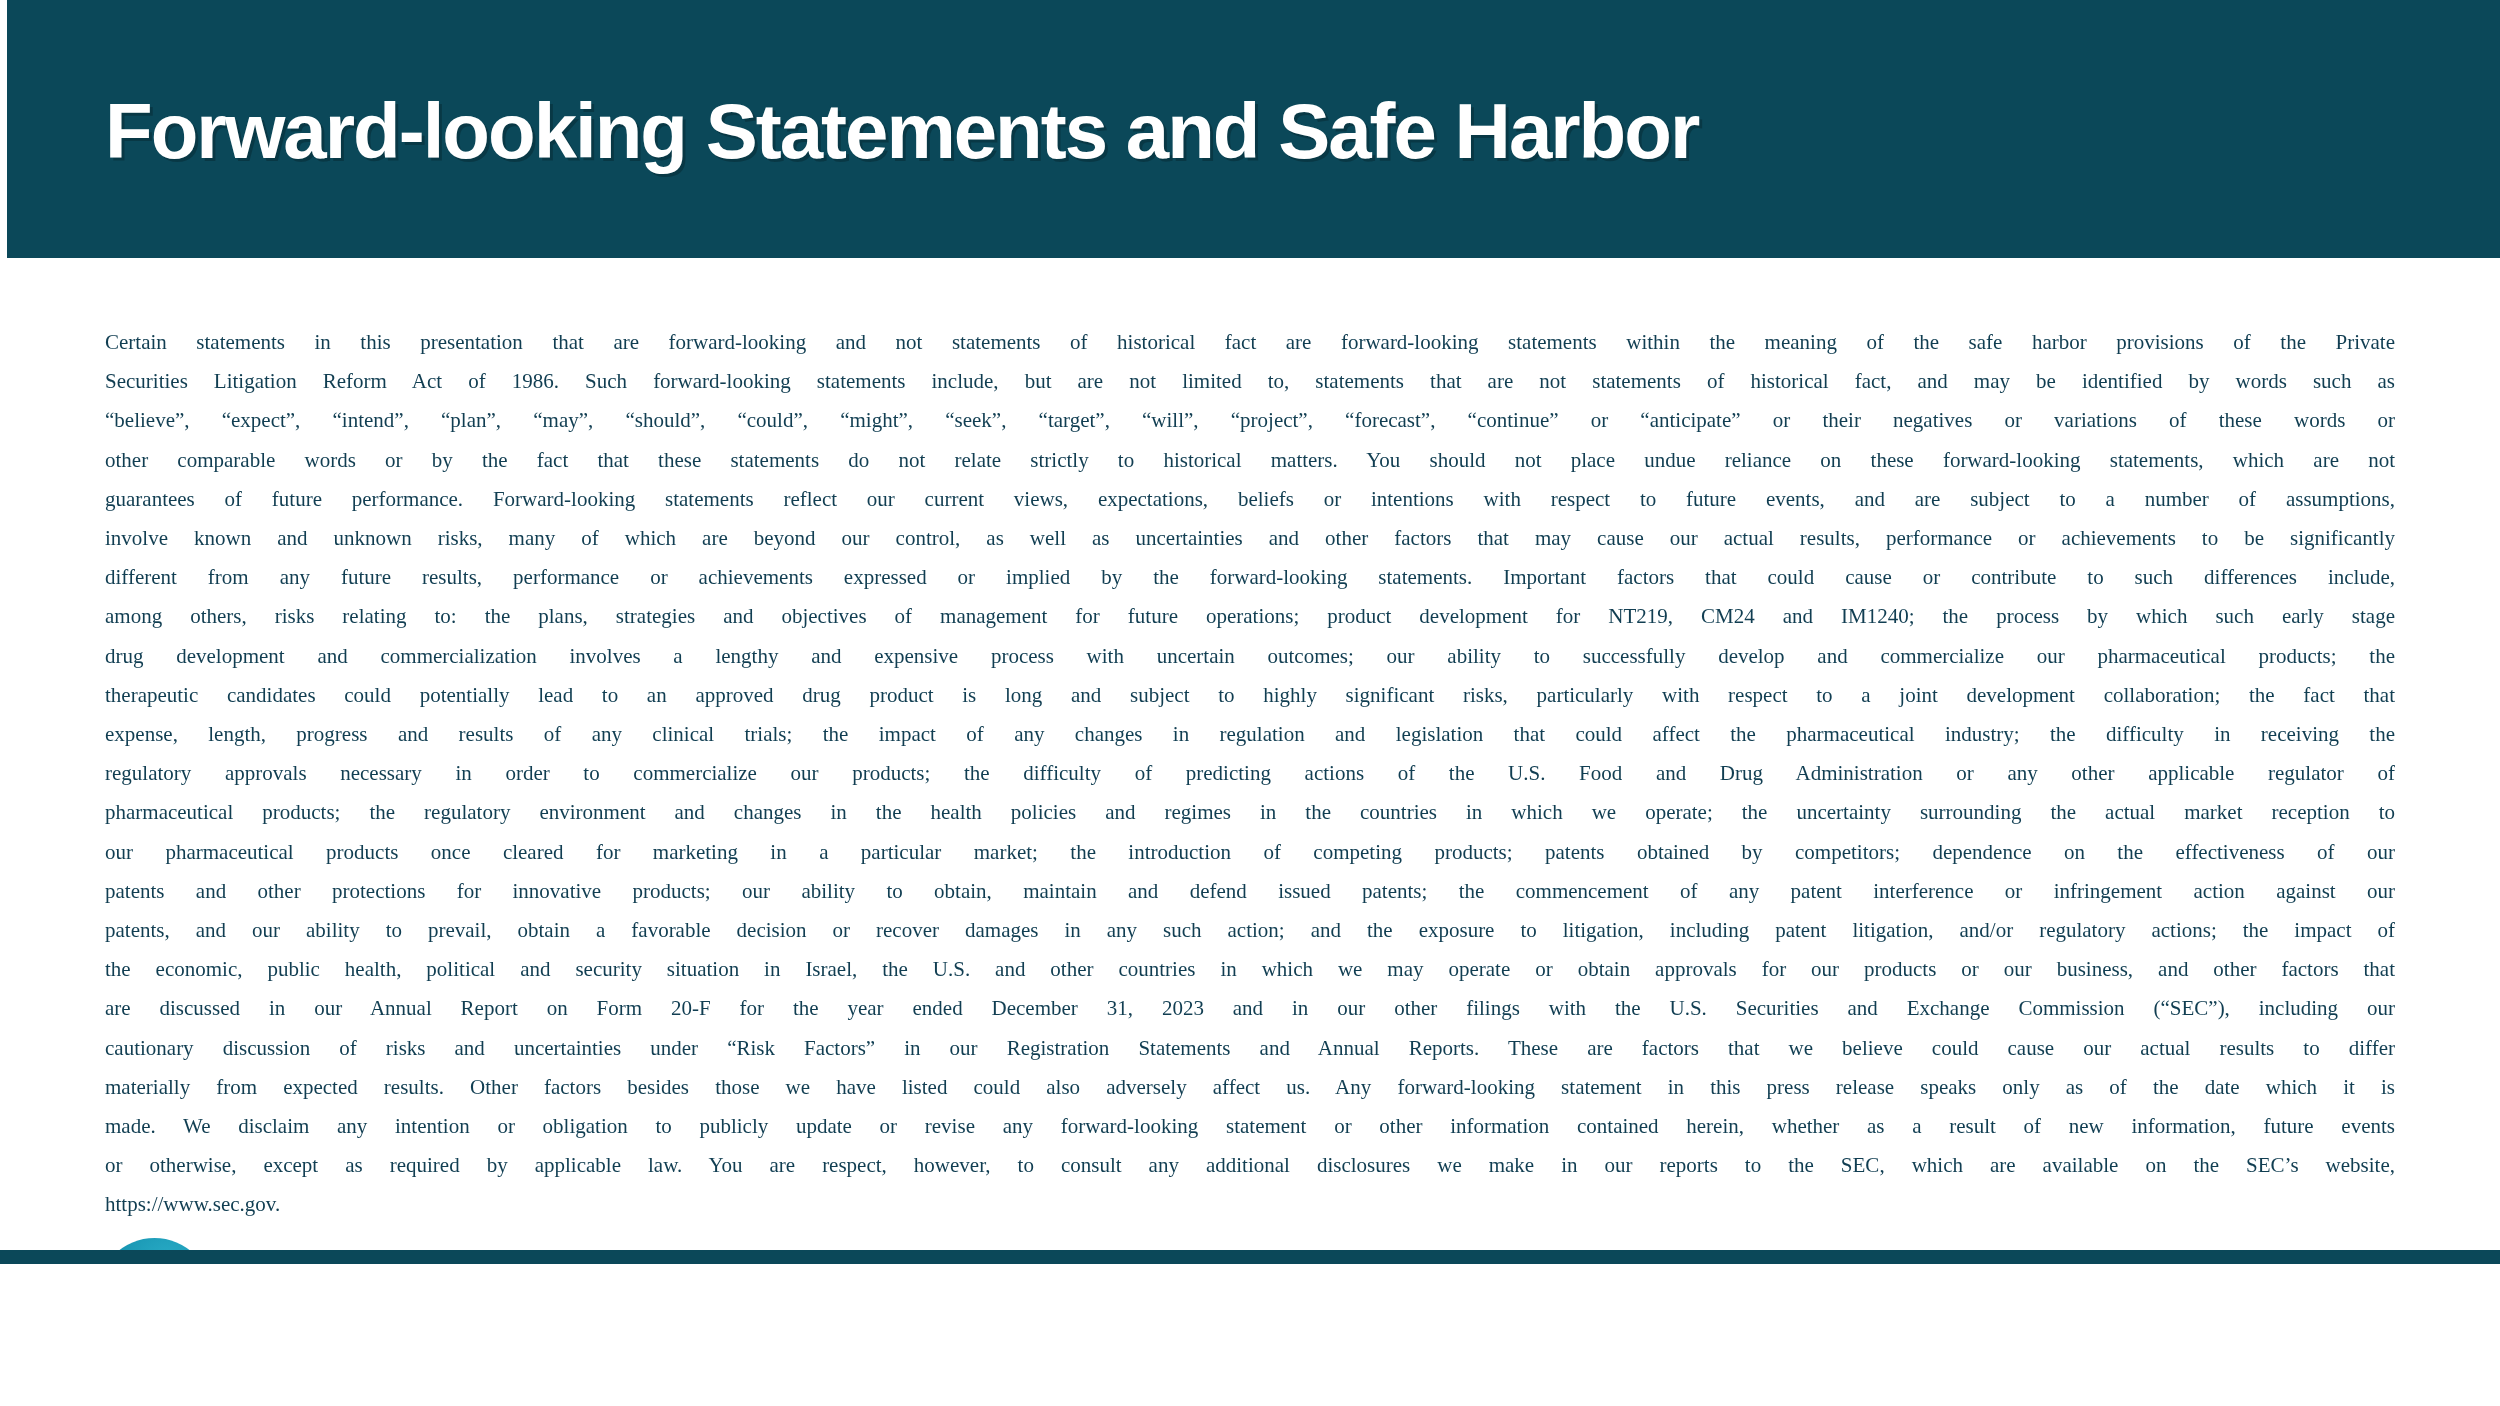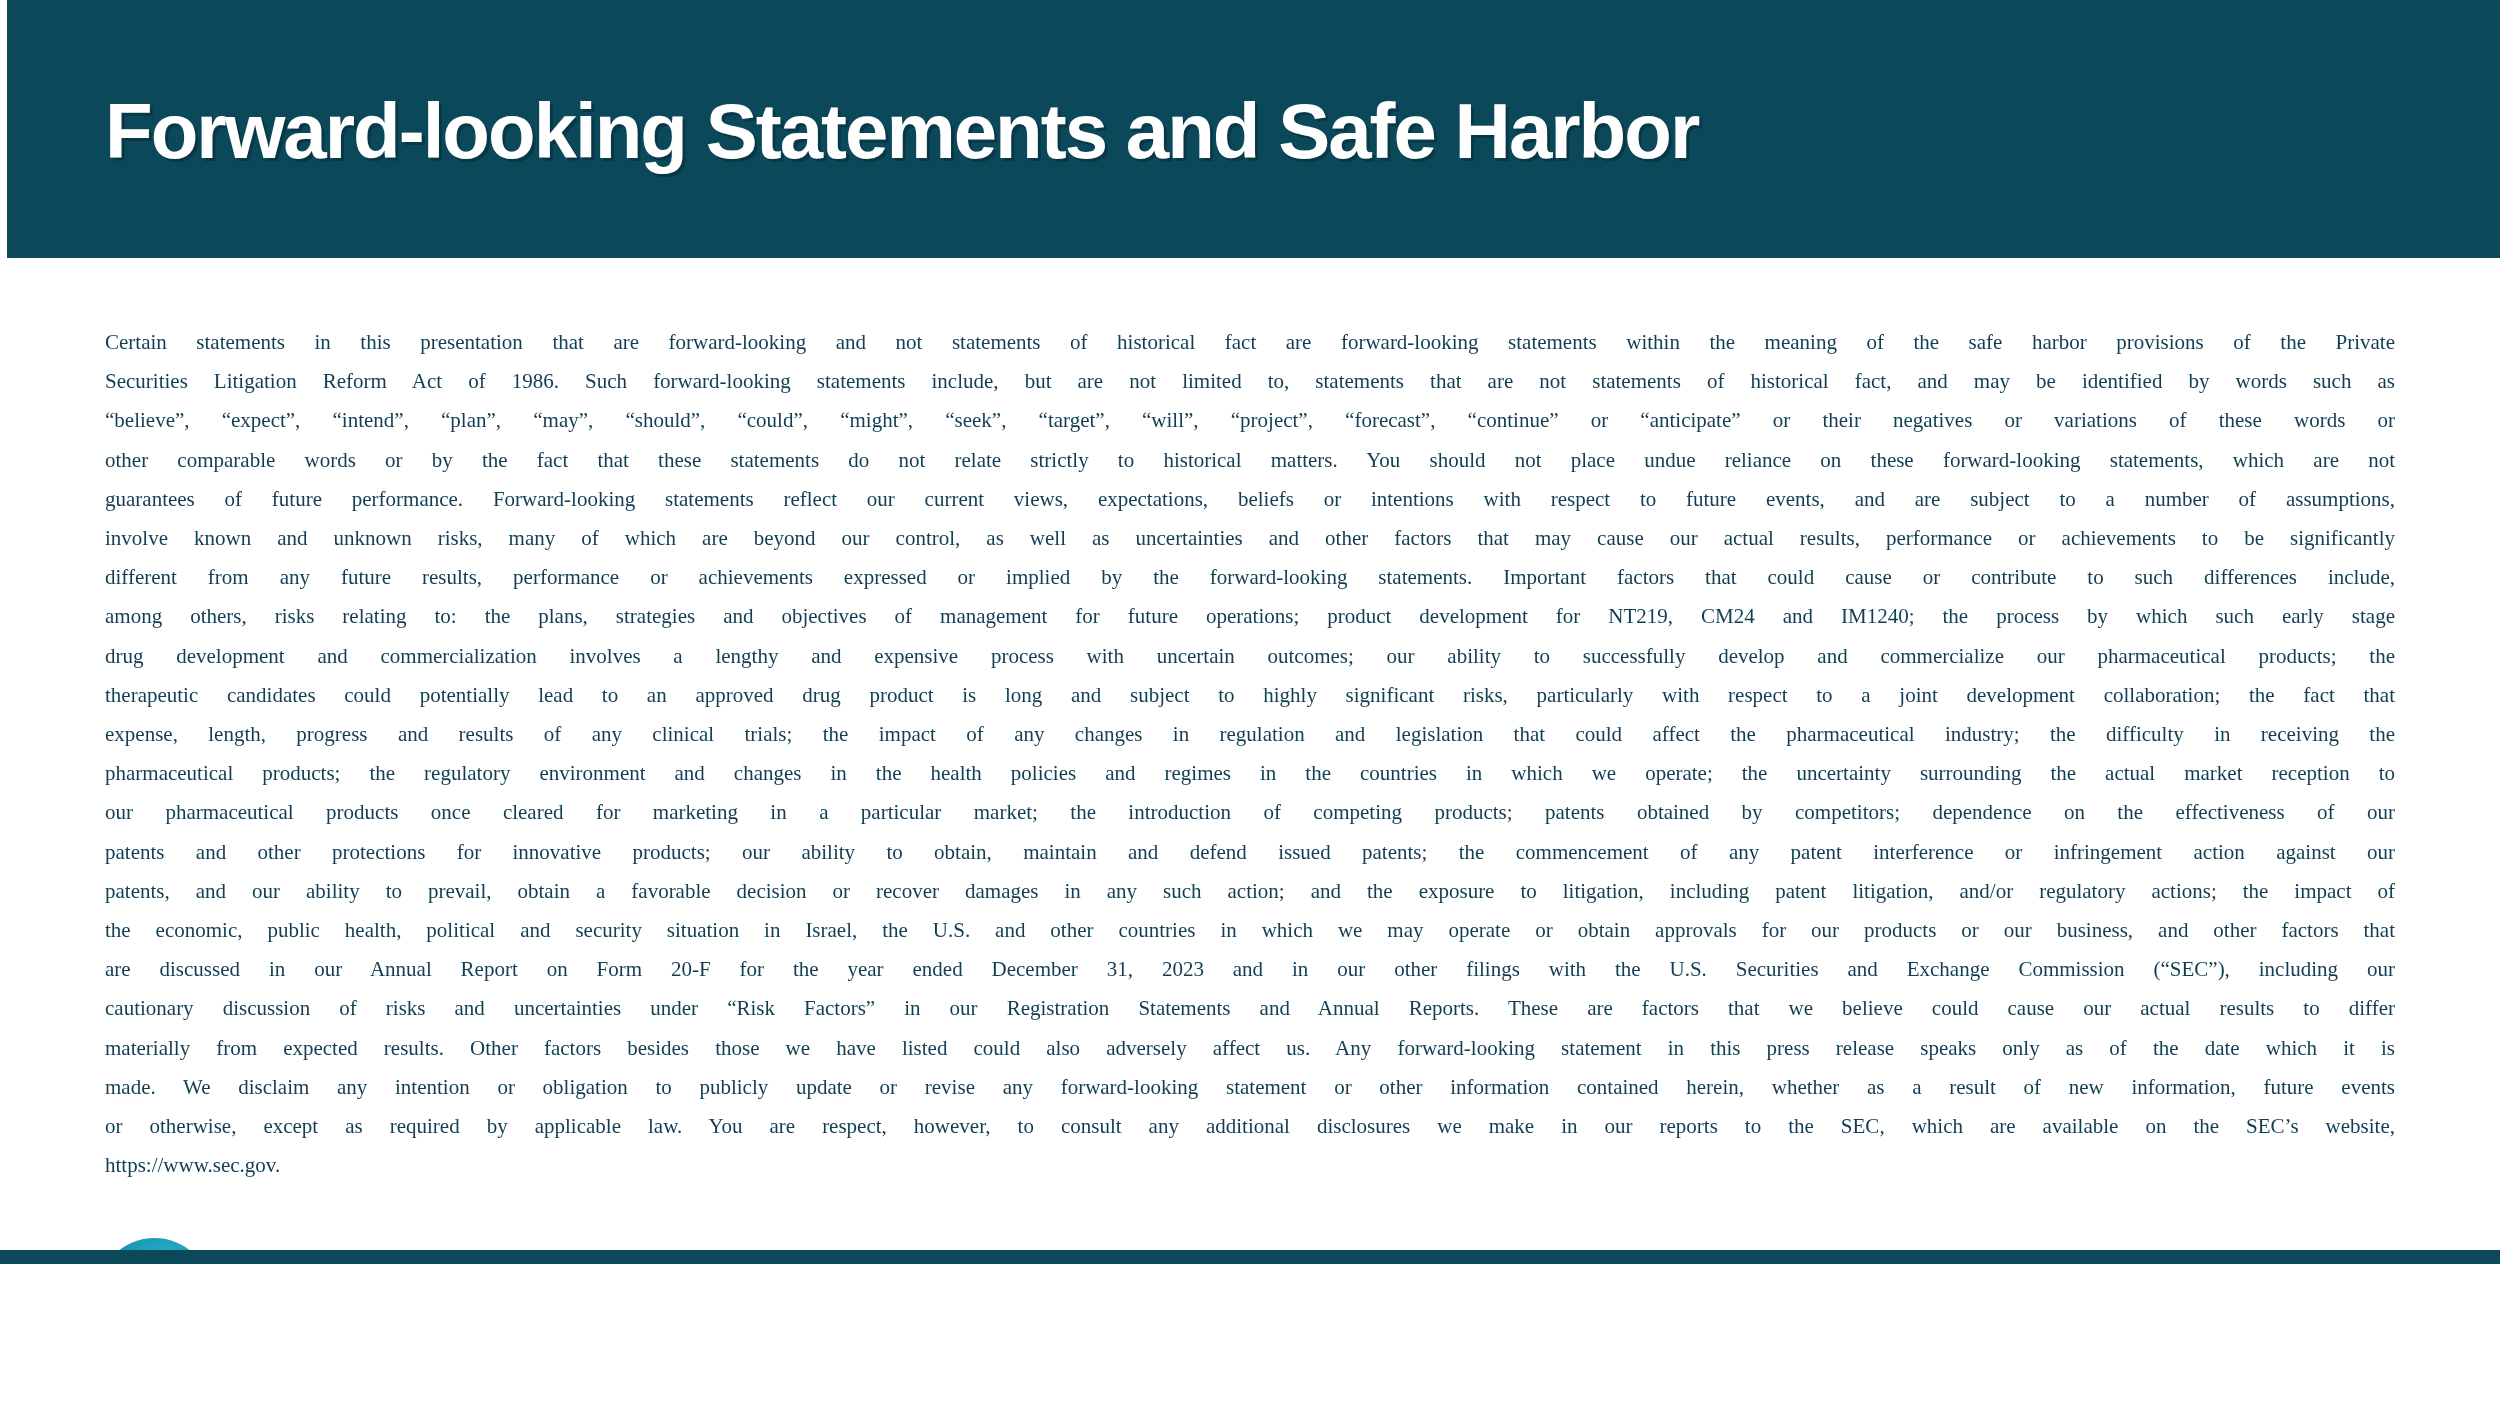--- a/index.html
+++ b/index.html
@@ -79,20 +79,21 @@
       <div class="line">Securities Litigation Reform Act of 1986. Such forward-looking statements include, but are not limited to, statements that are not statements of historical fact, and may be identified by words such as</div>
       <div class="line">“believe”, “expect”, “intend”, “plan”, “may”, “should”, “could”, “might”, “seek”, “target”, “will”, “project”, “forecast”, “continue” or “anticipate” or their negatives or variations of these words or</div>
       <div class="line">other comparable words or by the fact that these statements do not relate strictly to historical matters. You should not place undue reliance on these forward-looking statements, which are not</div>
       <div class="line">guarantees of future performance. Forward-looking statements reflect our current views, expectations, beliefs or intentions with respect to future events, and are subject to a number of assumptions,</div>
       <div class="line">involve known and unknown risks, many of which are beyond our control, as well as uncertainties and other factors that may cause our actual results, performance or achievements to be significantly</div>
       <div class="line">different from any future results, performance or achievements expressed or implied by the forward-looking statements. Important factors that could cause or contribute to such differences include,</div>
       <div class="line">among others, risks relating to: the plans, strategies and objectives of management for future operations; product development for NT219, CM24 and IM1240; the process by which such early stage</div>
       <div class="line">drug development and commercialization involves a lengthy and expensive process with uncertain outcomes; our ability to successfully develop and commercialize our pharmaceutical products; the</div>
       <div class="line">therapeutic candidates could potentially lead to an approved drug product is long and subject to highly significant risks, particularly with respect to a joint development collaboration; the fact that</div>
       <div class="line">expense, length, progress and results of any clinical trials; the impact of any changes in regulation and legislation that could affect the pharmaceutical industry; the difficulty in receiving the</div>
+      <div class="line">regulatory approvals necessary in order to commercialize our products; the difficulty of predicting actions of the U.S. Food and Drug Administration or any other applicable regulator of</div>
       <div class="line">pharmaceutical products; the regulatory environment and changes in the health policies and regimes in the countries in which we operate; the uncertainty surrounding the actual market reception to</div>
       <div class="line">our pharmaceutical products once cleared for marketing in a particular market; the introduction of competing products; patents obtained by competitors; dependence on the effectiveness of our</div>
       <div class="line">patents and other protections for innovative products; our ability to obtain, maintain and defend issued patents; the commencement of any patent interference or infringement action against our</div>
       <div class="line">patents, and our ability to prevail, obtain a favorable decision or recover damages in any such action; and the exposure to litigation, including patent litigation, and/or regulatory actions; the impact of</div>
       <div class="line">the economic, public health, political and security situation in Israel, the U.S. and other countries in which we may operate or obtain approvals for our products or our business, and other factors that</div>
       <div class="line">are discussed in our Annual Report on Form 20-F for the year ended December 31, 2023 and in our other filings with the U.S. Securities and Exchange Commission (“SEC”), including our</div>
       <div class="line">cautionary discussion of risks and uncertainties under “Risk Factors” in our Registration Statements and Annual Reports. These are factors that we believe could cause our actual results to differ</div>
       <div class="line">materially from expected results. Other factors besides those we have listed could also adversely affect us. Any forward-looking statement in this press release speaks only as of the date which it is</div>
       <div class="line">made. We disclaim any intention or obligation to publicly update or revise any forward-looking statement or other information contained herein, whether as a result of new information, future events</div>
       <div class="line">or otherwise, except as required by applicable law. You are respect, however, to consult any additional disclosures we make in our reports to the SEC, which are available on the SEC’s website,</div>

